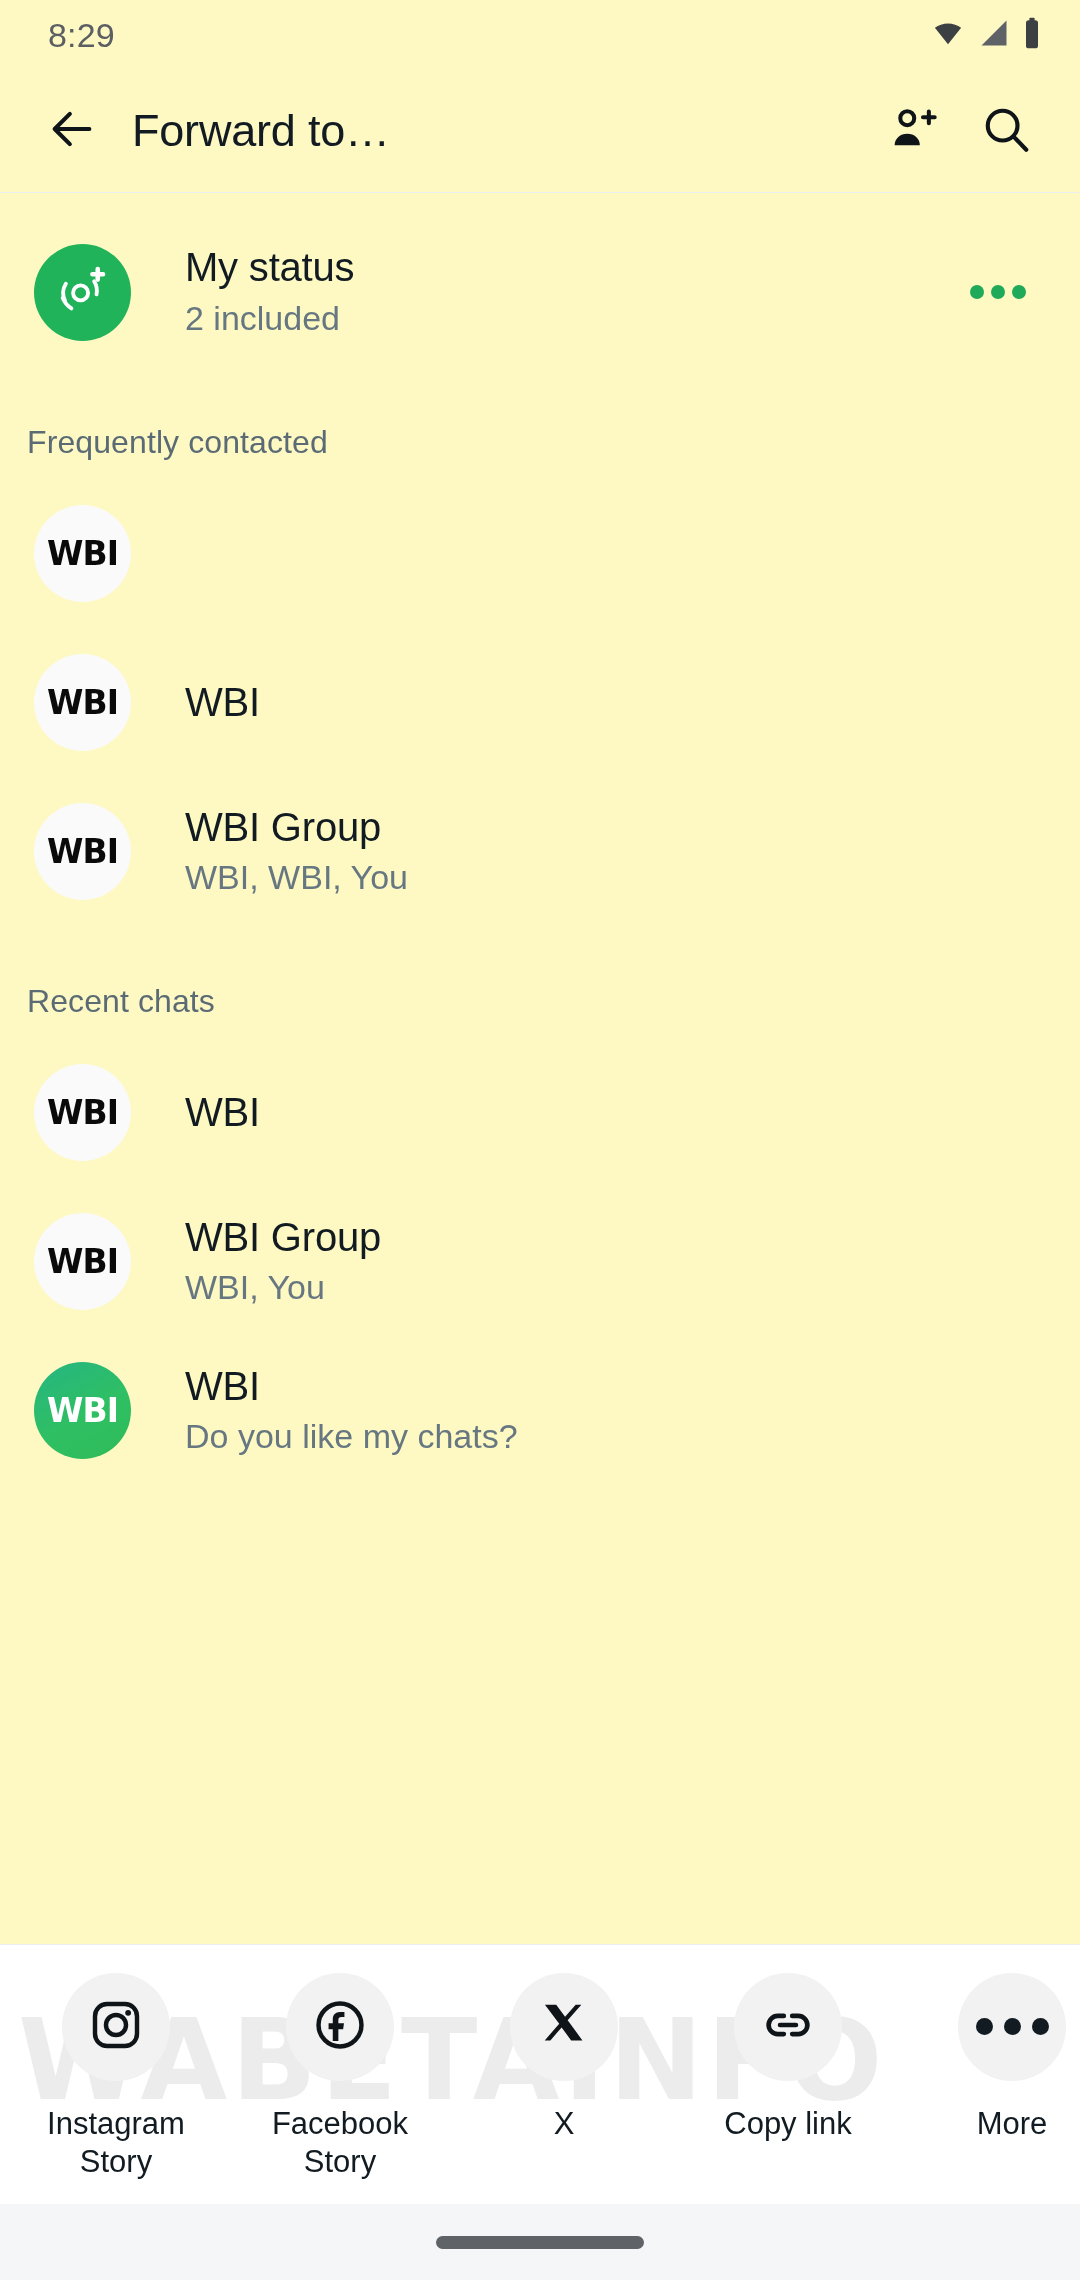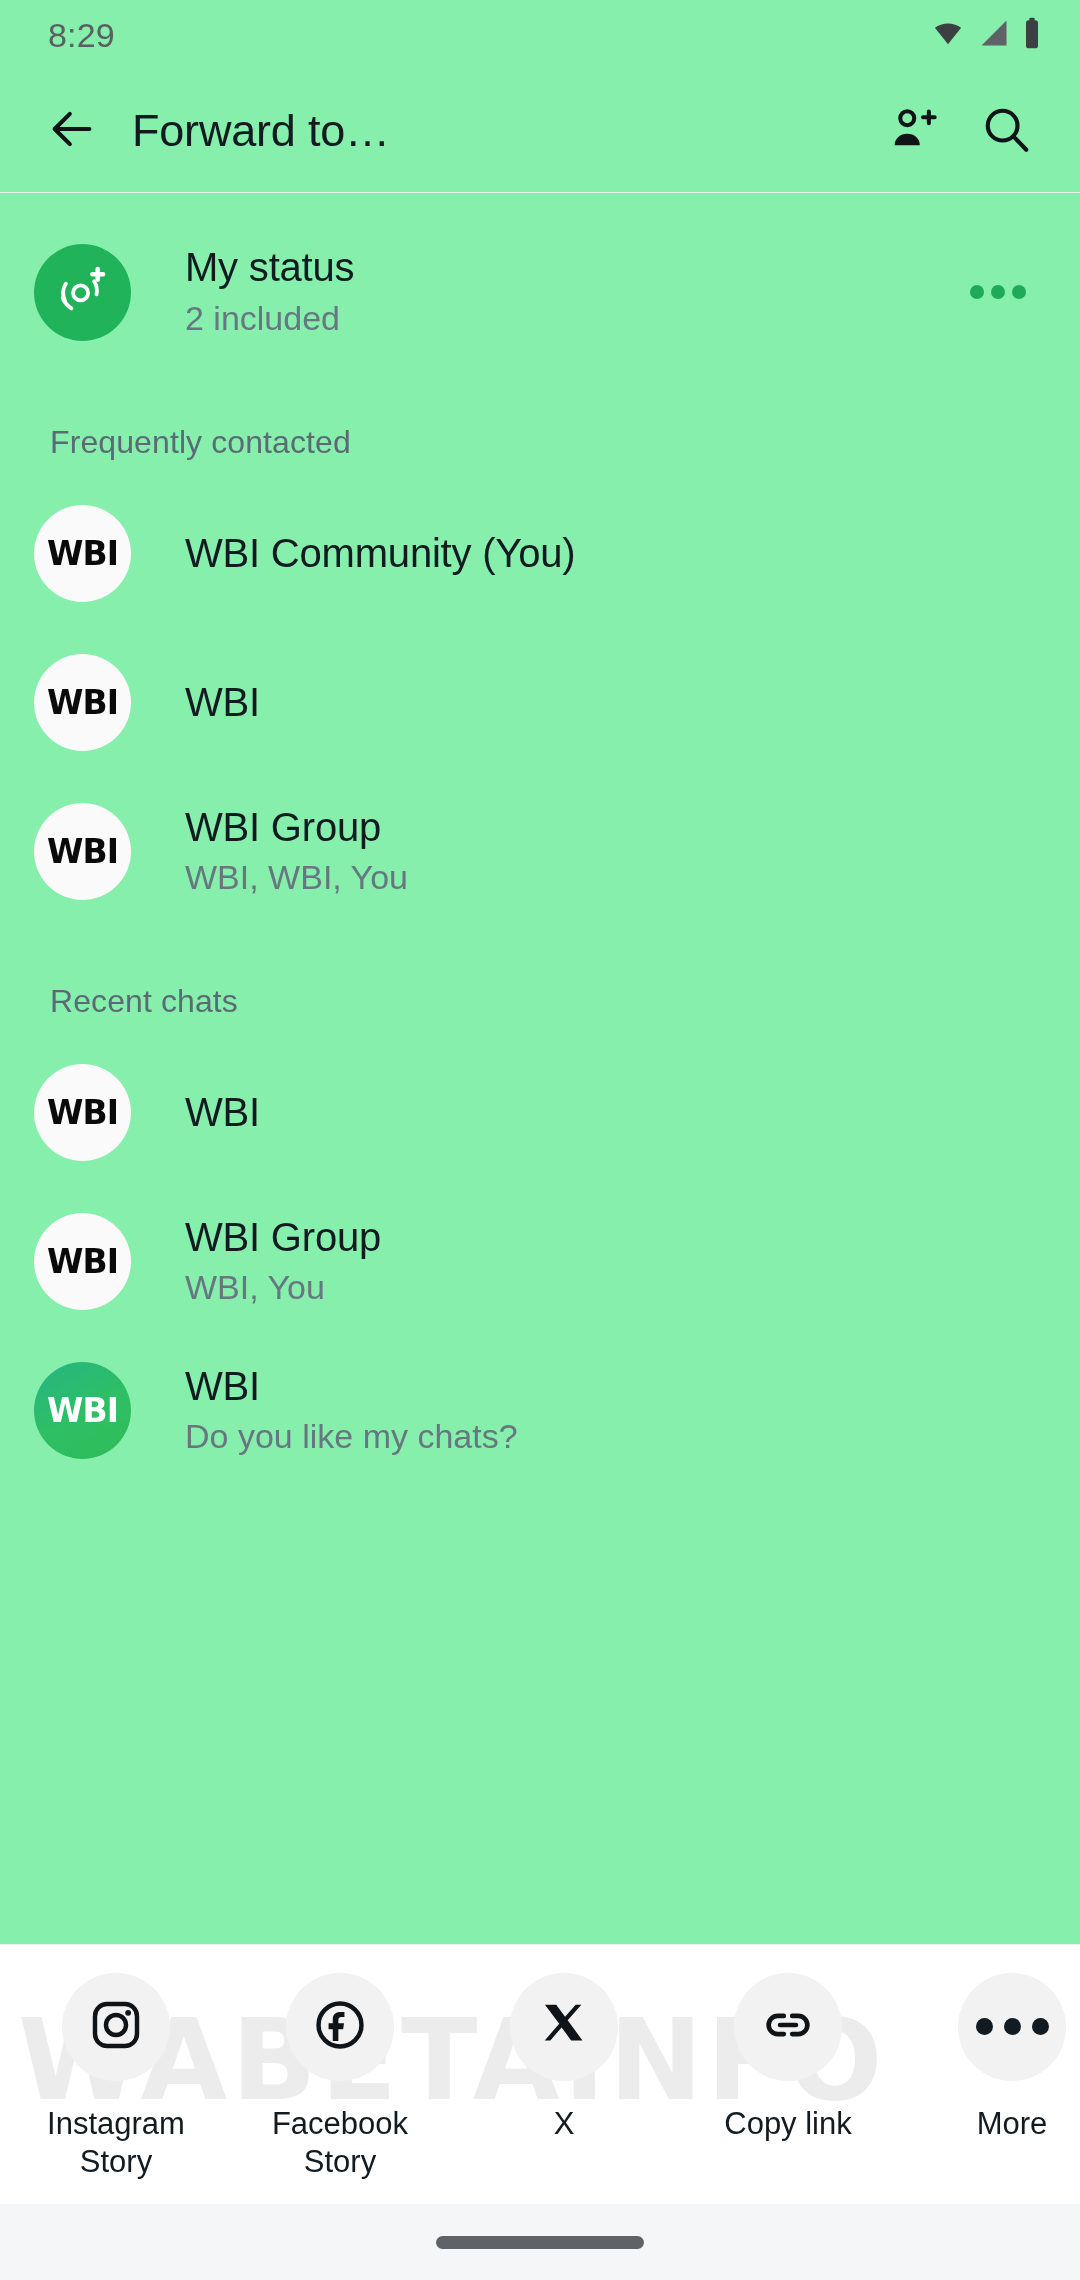--- a/index.html
+++ b/index.html
@@ -2,21 +2,21 @@
 <html><head>
 <meta charset="utf-8">
 <style>
   * { margin:0; padding:0; box-sizing:border-box; }
   html, body {
     width:1080px; height:2280px;
     background:#ffffff;
     font-family:"Liberation Sans", sans-serif;
     overflow:hidden;
   }
-  #screen { position:relative; width:1080px; height:2280px; background:#86efac; display:flex; flex-direction:column; }
+  #screen { position:relative; width:1080px; height:2280px; background:#fef9c3; display:flex; flex-direction:column; }
 
   
   .statusbar{ height:70px; flex:0 0 70px; display:flex; align-items:center;
     justify-content:space-between; padding:0 38px 0 48px; }
   .sb-time{ font-size:34px; color:#5b5f63; letter-spacing:.2px; }
   .sb-icons{ display:flex; align-items:center; gap:12px; }
 
   
   .appbar{ height:122px; flex:0 0 122px; display:flex; align-items:center; padding:0 28px 0 30px; }
   .appbar-back{ width:84px; height:84px; display:flex; align-items:center; justify-content:center; }
@@ -40,21 +40,21 @@
   .wbi-mark.light{ color:#ffffff; }
   .row-text{ flex:1 1 auto; margin-left:54px; min-width:0; }
   .row-title{ font-size:40px; color:#111b21; line-height:1.14; letter-spacing:-.2px;
       white-space:nowrap; overflow:hidden; text-overflow:ellipsis; }
   .row-sub{ font-size:34px; color:#667781; line-height:1.2; margin-top:7px;
       white-space:nowrap; overflow:hidden; text-overflow:ellipsis; }
   .row-trailing{ flex:0 0 auto; width:96px; display:flex; align-items:center; justify-content:center; }
   .dots{ display:flex; gap:7px; }
   .dots i{ width:14px; height:14px; border-radius:50%; background:#1faa59; display:block; }
 
-  .section-header{ font-size:32px; color:#5b6b75; padding:0 50px; height:88px;
+  .section-header{ font-size:32px; color:#5b6b75; padding:0 27px; height:88px;
       display:flex; align-items:flex-end; padding-bottom:18px; letter-spacing:.1px;}
   .spacer-sm{ height:24px; }
 
   
   .sharesheet{ position:relative; flex:0 0 auto; padding:28px 0 22px 0;
       border-top:1px solid #eceff1; background:#fff; }
   .watermark{ position:absolute; left:0; right:0; top:50px; text-align:left;
       font-size:112px; font-weight:700; color:#ececec; letter-spacing:4px;
       padding-left:18px; pointer-events:none; user-select:none;
       font-family:"DejaVu Sans", sans-serif; z-index:0; }
@@ -156,21 +156,20 @@
 
     <div class="spacer-sm"></div>
 
     <div class="section-header">Frequently contacted</div>
 
     <div class="row">
       <div class="avatar wbi-light">
         <span class="wbi-mark dark">WBI</span>
       </div>
       <div class="row-text">
-        <div class="row-title">WBI Community (You)</div>
       </div>
     </div>
 
     <div class="row">
       <div class="avatar wbi-light">
         <span class="wbi-mark dark">WBI</span>
       </div>
       <div class="row-text">
         <div class="row-title">WBI</div>
       </div>

